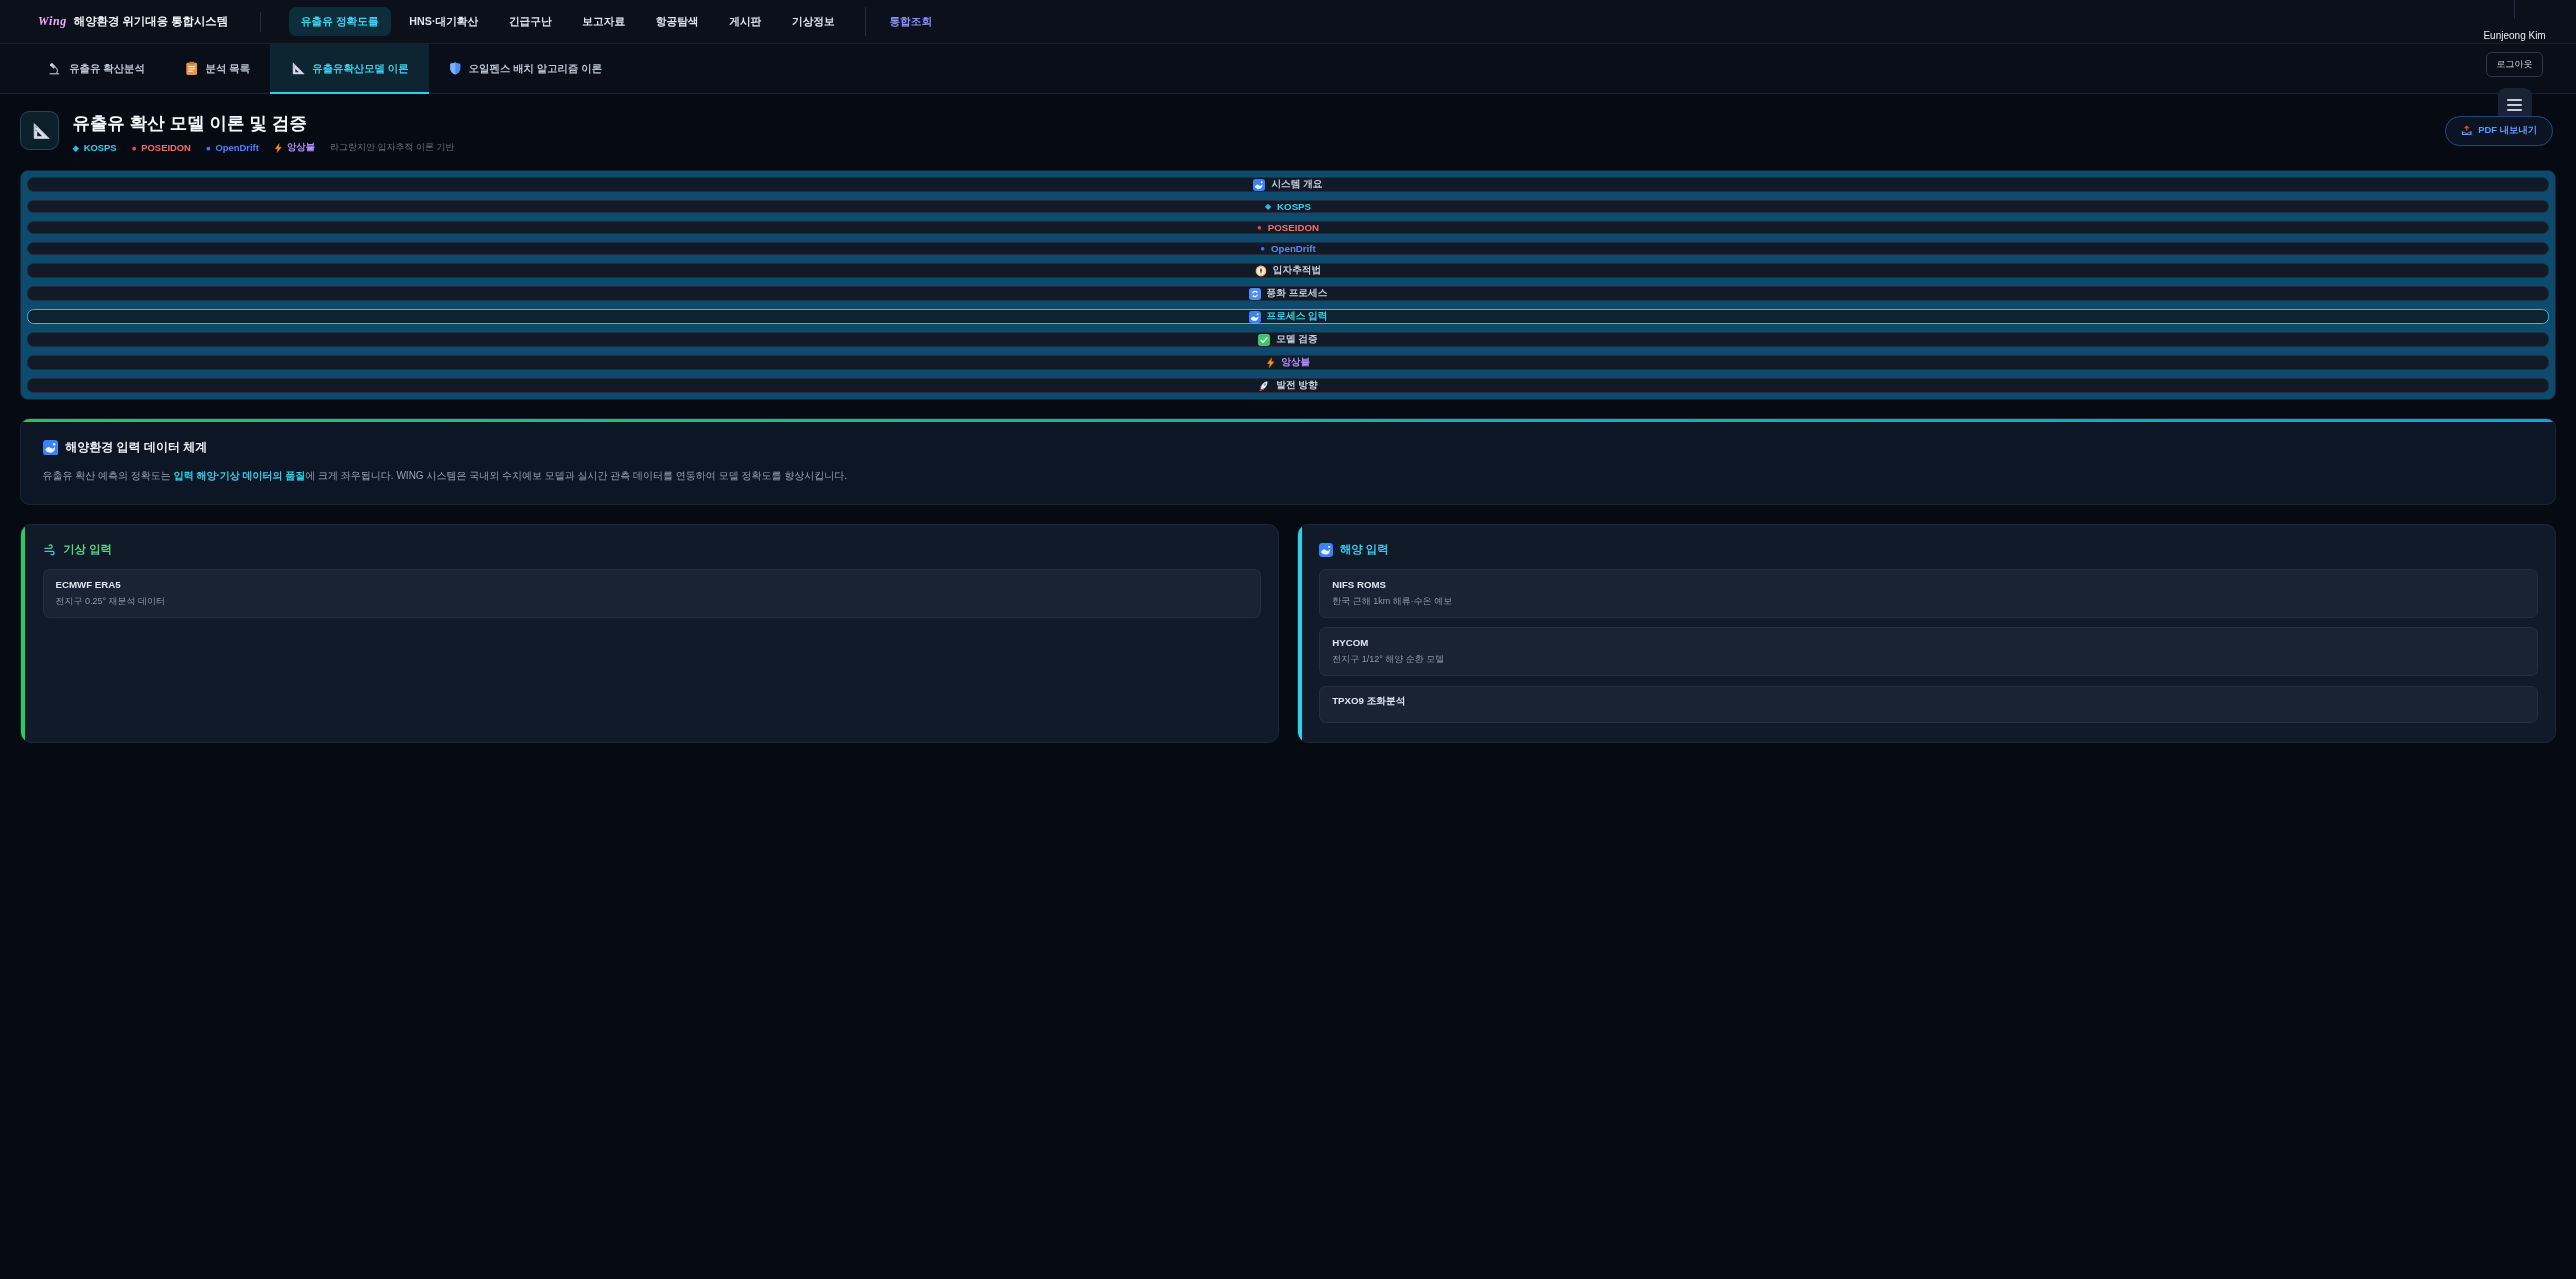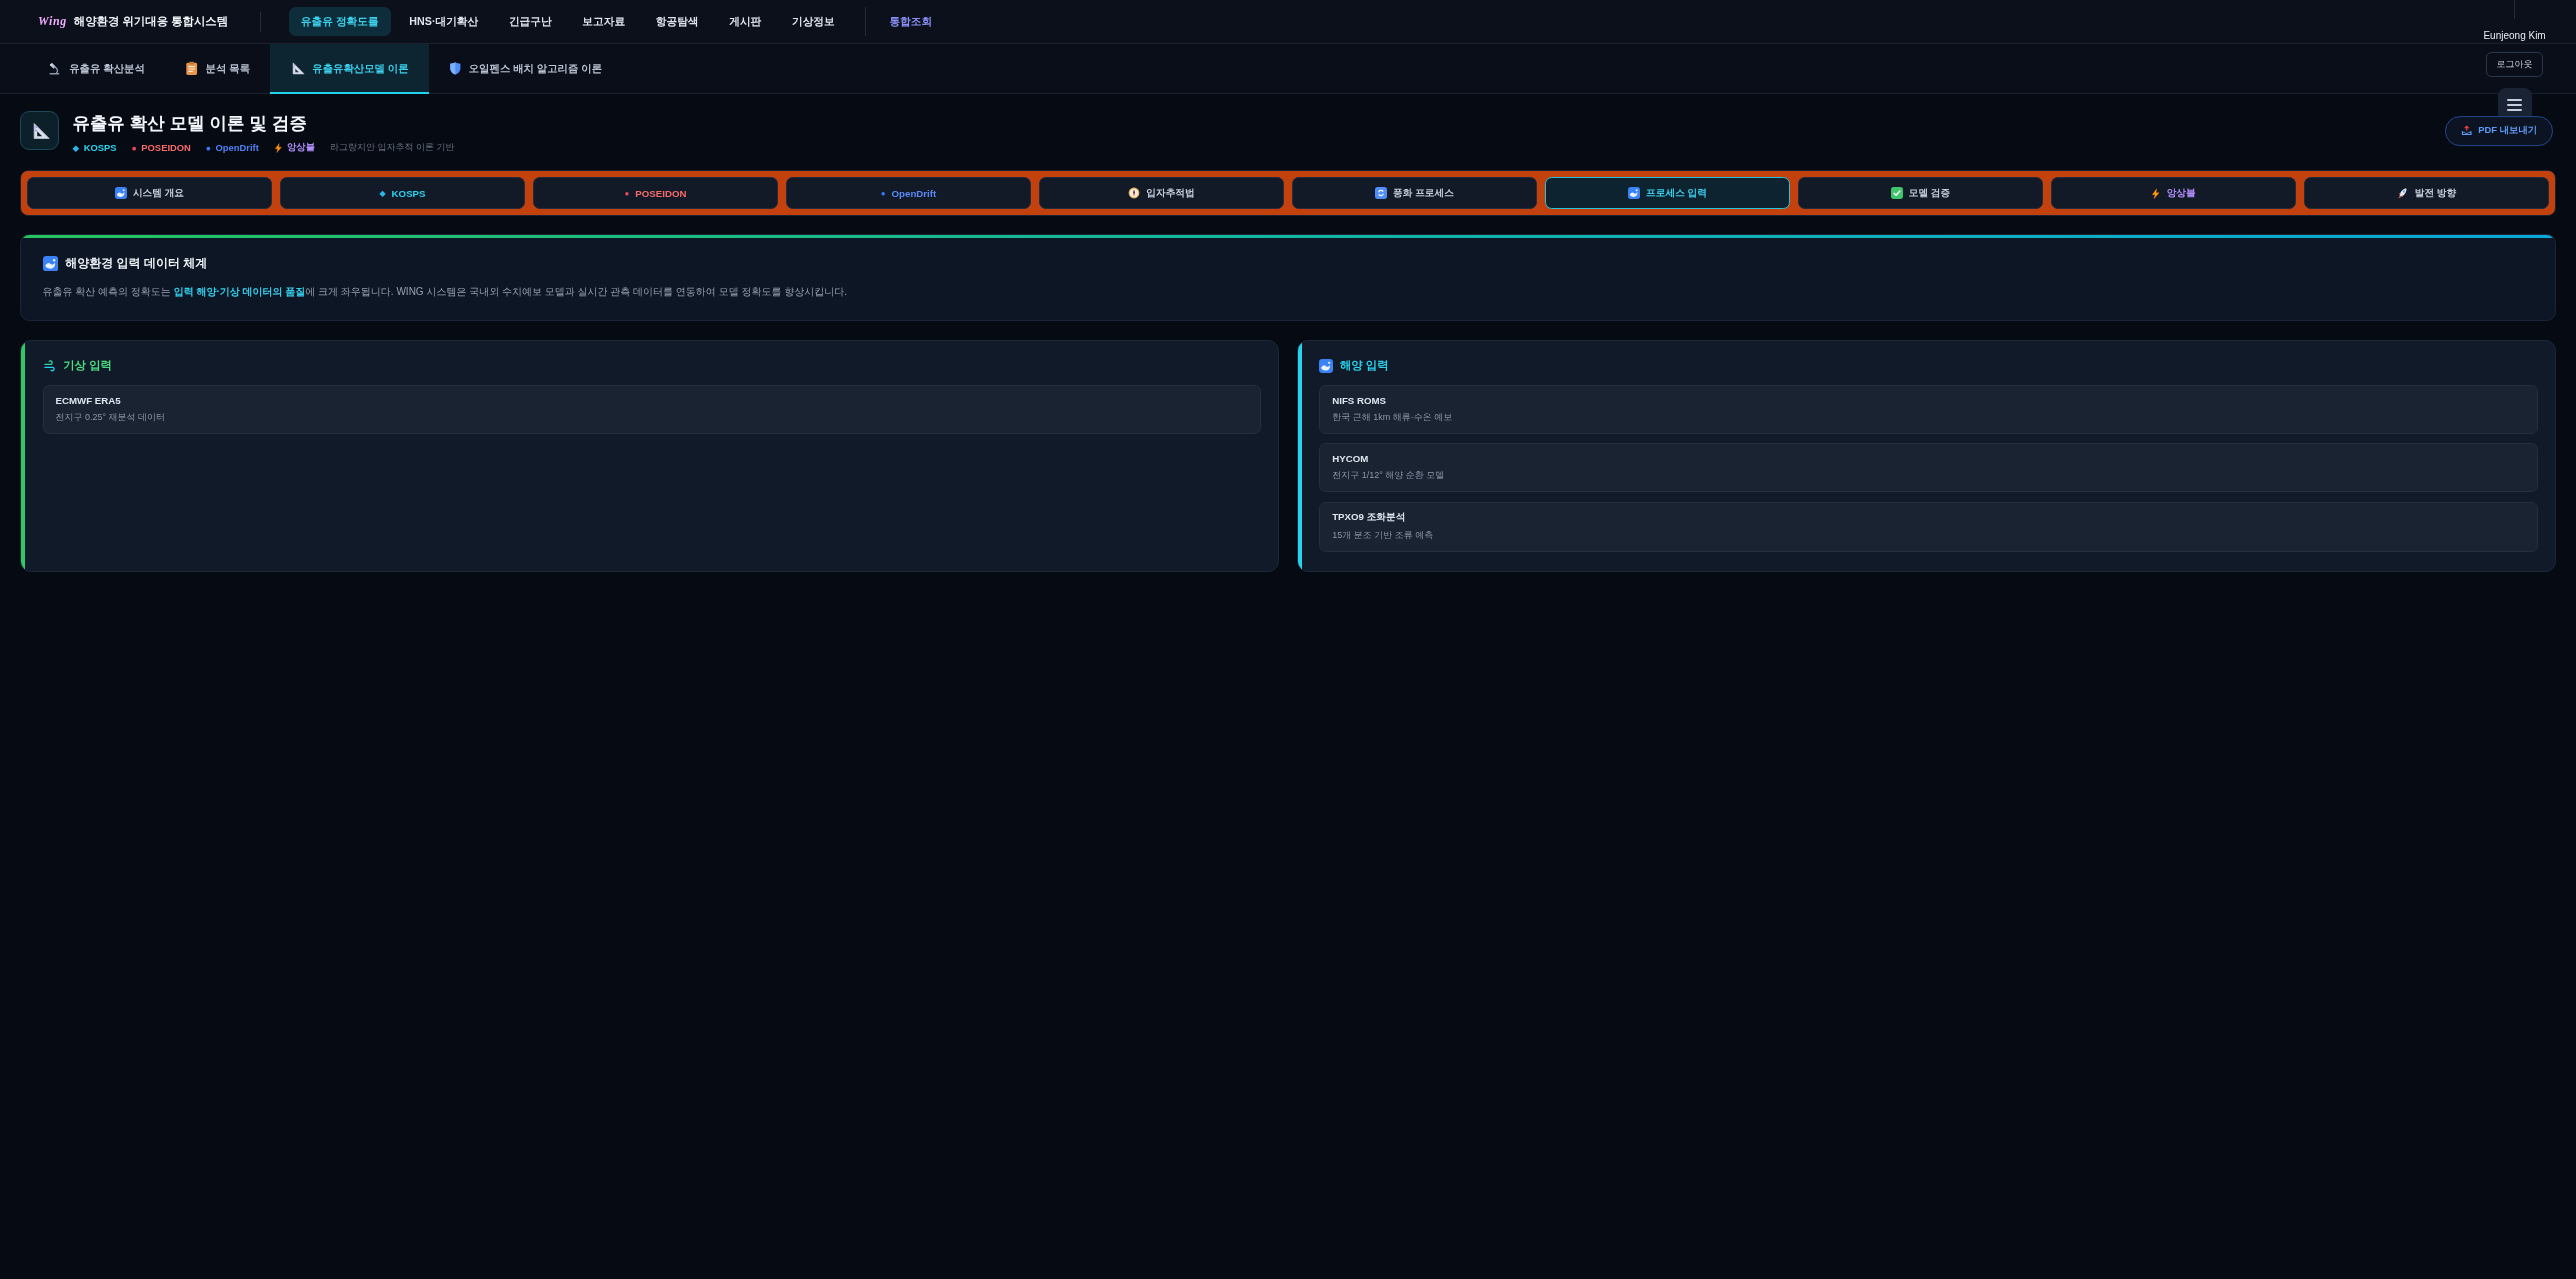--- a/index.html
+++ b/index.html
@@ -61,22 +61,22 @@
   .badge.poseidon { color:#f76b6b; } .badge.poseidon .dot-glyph { color:#e8465a; }
   .badge.opendrift { color:#4f83f7; } .badge.opendrift .dot-glyph { color:#3b76f6; }
   .badge.ensemble { color:#b08df8; }
   .badge-note { color:#6b7484; font-weight:normal; font-size:9px; }
   .pdf-btn { position:absolute; right:23px; top:50%; transform:translateY(-50%);
              display:flex; align-items:center; gap:6px; padding:7.4px 14.8px;
              border-radius:14.8px; border:0.7px solid #24488c; background:#0c1424;
              color:#5f9bf8; font-size:9.4px; font-weight:bold; cursor:pointer; white-space:nowrap; }
 
   
-  .section-nav { margin:2.7px 20px 0; background:#c2410c; border:0.7px solid #1a2333;
-                 border-radius:8px; padding:6px; display:flex; gap:8px; }
+  .section-nav { margin:2.7px 20px 0; background:#0c4a6e; border:0.7px solid #1a2333;
+                 border-radius:8px; padding:6px; display:flex; gap:8px;flex-direction:column; }
   .snav-btn { flex:1; height:32px; display:flex; align-items:center; justify-content:center;
               gap:6px; border:0.7px solid #222c3e; border-radius:6.7px; background:#121927;
               color:#c3ccda; font-size:9.7px; font-weight:bold; cursor:pointer; white-space:nowrap; }
   .snav-btn .dot-glyph { font-size:8px; }
   .snav-btn.kosps { color:#2bd3ee; } .snav-btn.kosps .dot-glyph { color:#2bb8e8; }
   .snav-btn.poseidon { color:#f76b6b; } .snav-btn.poseidon .dot-glyph { color:#e8465a; }
   .snav-btn.opendrift { color:#5b8af8; } .snav-btn.opendrift .dot-glyph { color:#3b76f6; }
   .snav-btn.ensemble { color:#b08df8; }
   .snav-btn.active { border:1px solid #27c3dd; color:#3bd0ec; background:#0d2330; }
 
@@ -377,18 +377,17 @@
     <div class="data-item">
       <div class="item-name">NIFS ROMS</div>
       <div class="item-desc">한국 근해 1km 해류·수온 예보</div>
     </div>
     <div class="data-item">
       <div class="item-name">HYCOM</div>
       <div class="item-desc">전지구 1/12° 해양 순환 모델</div>
     </div>
     <div class="data-item">
       <div class="item-name">TPXO9 조화분석</div>
-      <div class="item-desc">15개 분조 기반 조류 예측</div>
     </div>
   </div>
 
 </div>
 
 
 </body></html>

